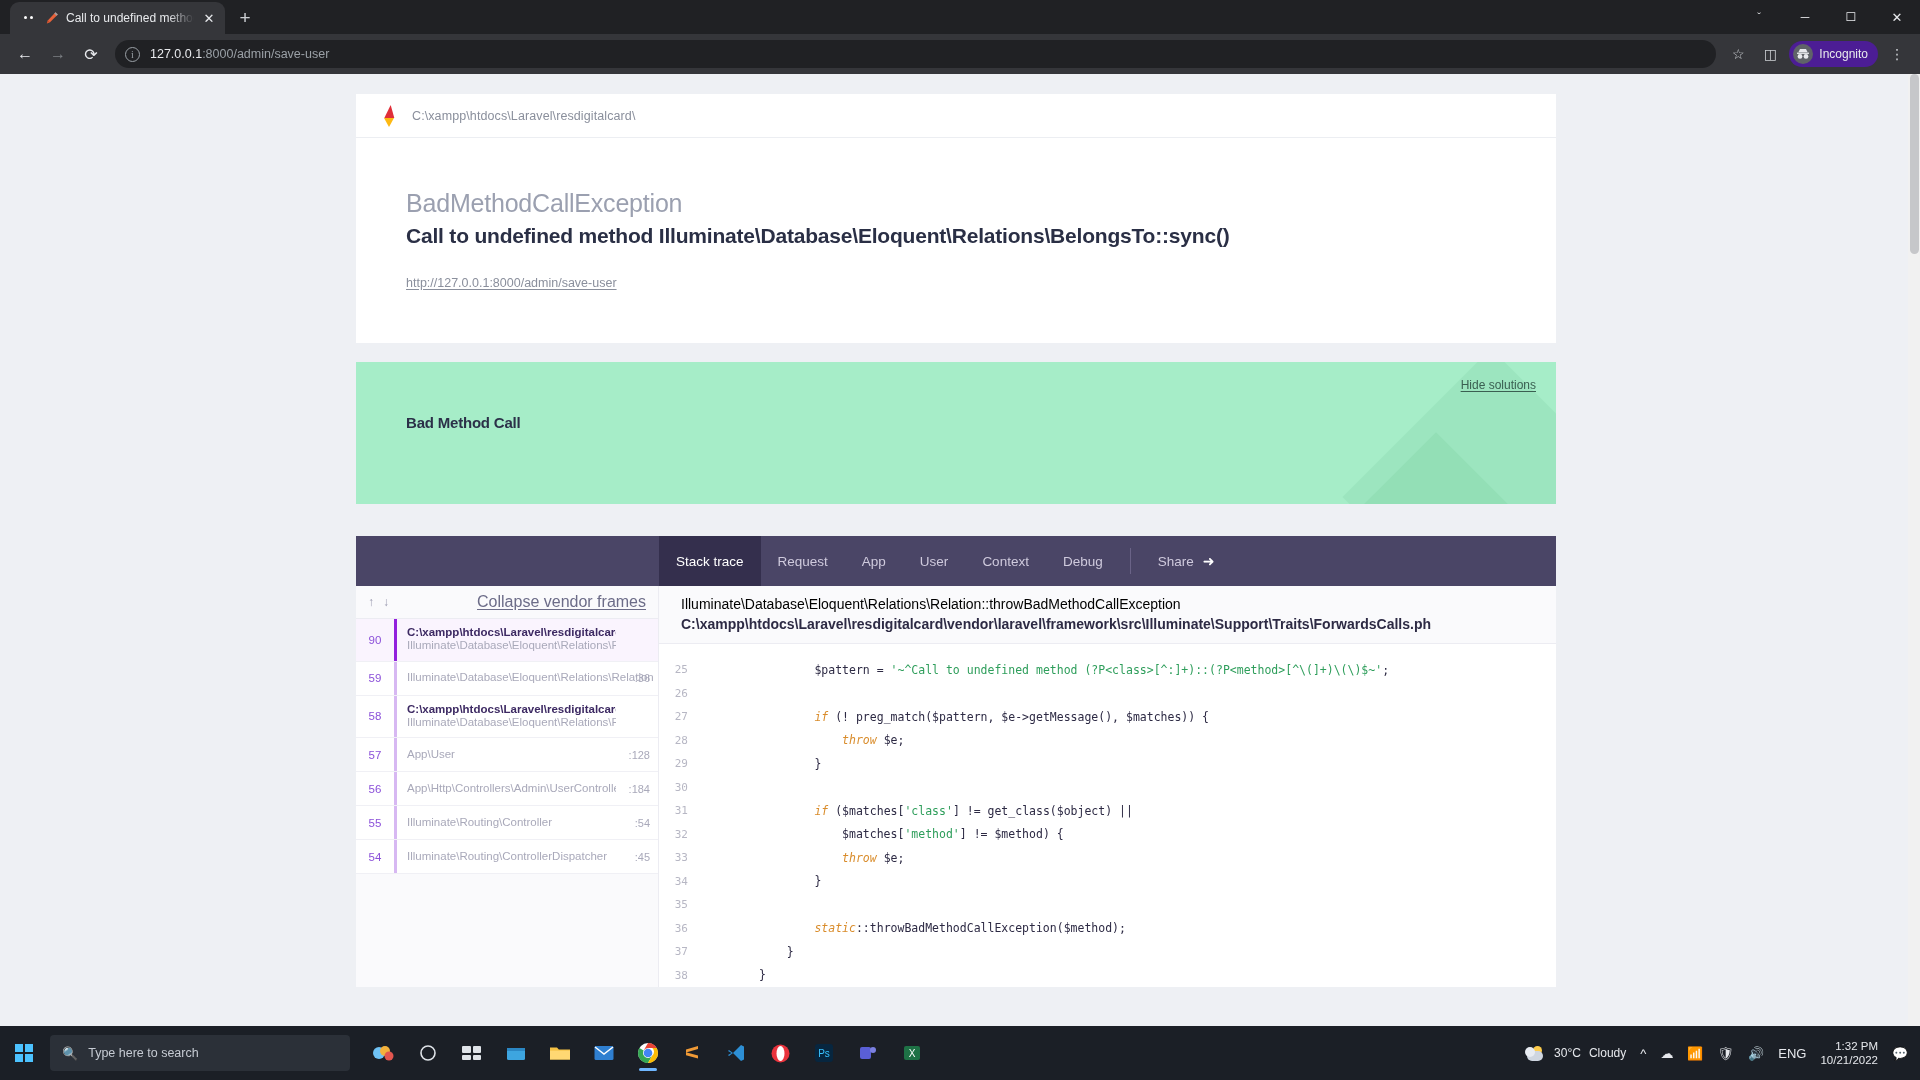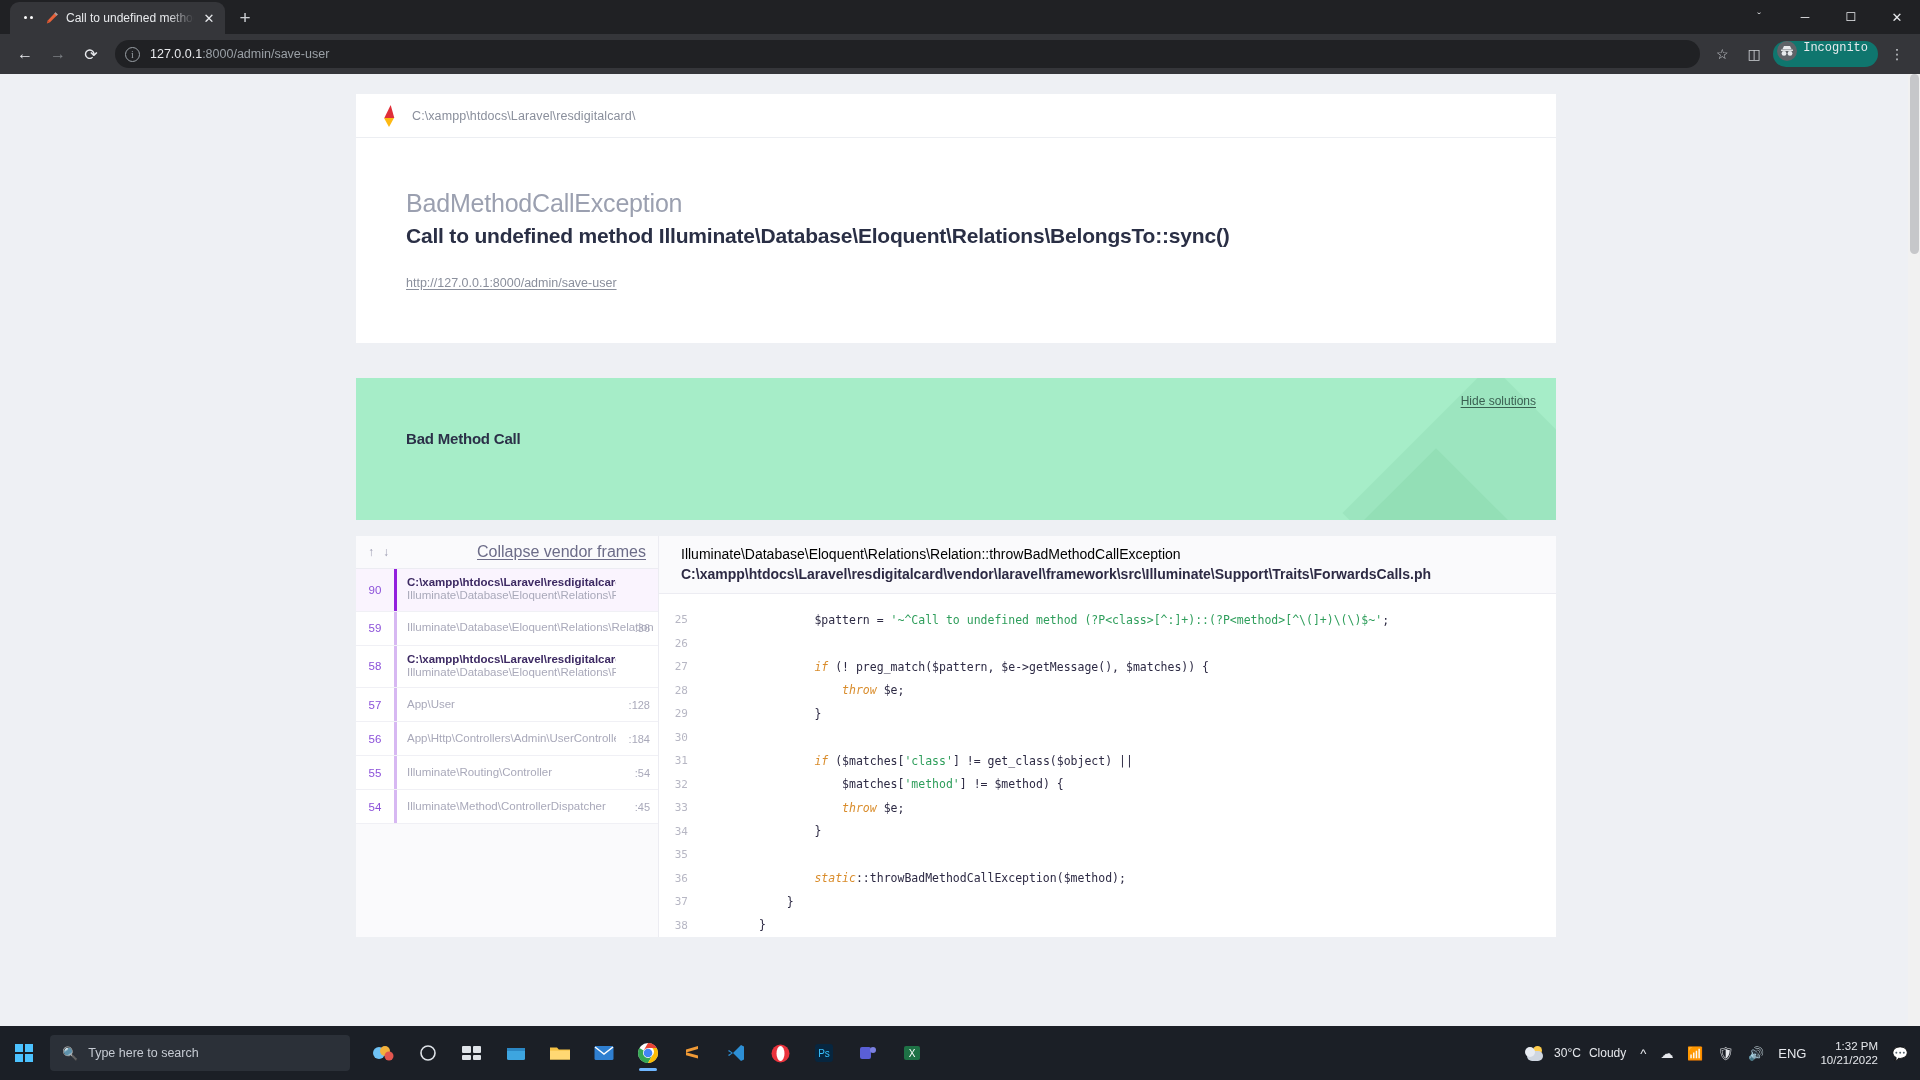--- a/index.html
+++ b/index.html
@@ -89,23 +89,23 @@
     font-family: "Liberation Serif", serif; flex: 0 0 15px;
   }
   .url-text { font-size: 12.5px; color: #e8eaed; white-space: nowrap; }
   .url-text .dim { color: #9aa0a6; }
   .tb-right { display:flex; align-items:center; gap: 6px; }
   .tb-icon {
     width: 26px; height: 26px; display:flex; align-items:center;
     justify-content:center; color:#cdd0d4; font-size: 14px;
   }
   .incognito-pill {
-    display:flex; gap: 6px;
-    background: #0f766e; border-radius: 13px; height: 26px;
-    padding: 0 10px 0 4px; color:#e8eaed; font-size: 12px; font-family: Liberation Mono, monospace;
+    display:flex; align-items:center; gap: 6px;
+    background: #4c1d95; border-radius: 13px; height: 26px;
+    padding: 0 10px 0 4px; color:#e8eaed; font-size: 12px;
   }
   .incog-avatar {
     width: 20px; height: 20px; border-radius: 50%;
     background: #5f6368; display:flex; align-items:center; justify-content:center;
   }
 
   
   .viewport {
     position: absolute; top: 74px; left: 0;
     width: 1920px; height: 980px;
@@ -379,30 +379,43 @@
           </span>
           <span class="filepath">C:\xampp\htdocs\Laravel\resdigitalcard\</span>
         </div>
         <div class="exception-block">
           <div class="exc-class">BadMethodCallException</div>
           <div class="exc-message">Call to undefined method Illuminate\Database\Eloquent\Relations\BelongsTo::sync()</div>
           <a class="exc-url" href="#">http://127.0.0.1:8000/admin/save-user</a>
         </div>
       </div>
 
-      <div class="solution" style="top:304px; height:142px;">
+      <div class="solution" style="top:288px; height:142px;">
         <div class="sol-deco"></div>
         <div class="sol-deco2"></div>
         <a class="hide-sol" href="#">Hide solutions</a>
         <div class="sol-body" style="padding:52px 50px 0 50px;">
           <div class="sol-title">Bad Method Call</div>
         </div>
       </div>
 
       <div class="debug" style="top:462px;">
+        <div class="tabbar" id="tabbar">
+            <div class="dtab active">Stack trace</div>
+            <div class="dtab">Request</div>
+            <div class="dtab">App</div>
+            <div class="dtab">User</div>
+            <div class="dtab">Context</div>
+            <div class="dtab">Debug</div>
+            <div class="tab-sep"></div>
+            <div class="share-tab">
+              <span>Share</span>
+              <span class="share-arrow">➜</span>
+            </div>
+          </div>
         <div class="debug-body">
           <div class="frames">
             <div class="frames-head">
               <span class="arrow-btn">↑</span>
               <span class="arrow-btn">↓</span>
               <a class="collapse-link" href="#">Collapse vendor frames</a>
             </div>
             <div id="frames-container">
                 <div class="frame selected">
                   <div class="frame-num">90</div>
@@ -451,21 +464,21 @@
                   <div class="frame-bar"></div>
                   <div class="frame-main">
                     <div class="frame-class">Illuminate\Routing\Controller</div>
                   </div>
                   <div class="frame-line">:54</div>
                 </div>
                 <div class="frame">
                   <div class="frame-num">54</div>
                   <div class="frame-bar"></div>
                   <div class="frame-main">
-                    <div class="frame-class">Illuminate\Method\ControllerDispatcher</div>
+                    <div class="frame-class">Illuminate\Routing\ControllerDispatcher</div>
                   </div>
                   <div class="frame-line">:45</div>
                 </div>
               </div>
           </div>
           <div class="codepane">
             <div class="code-head">
               <div class="code-head-class">Illuminate\Database\Eloquent\Relations\Relation::throwBadMethodCallException</div>
               <div class="code-head-file">C:\xampp\htdocs\Laravel\resdigitalcard\vendor\laravel\framework\src\Illuminate\Support\Traits\ForwardsCalls.ph</div>
             </div>

